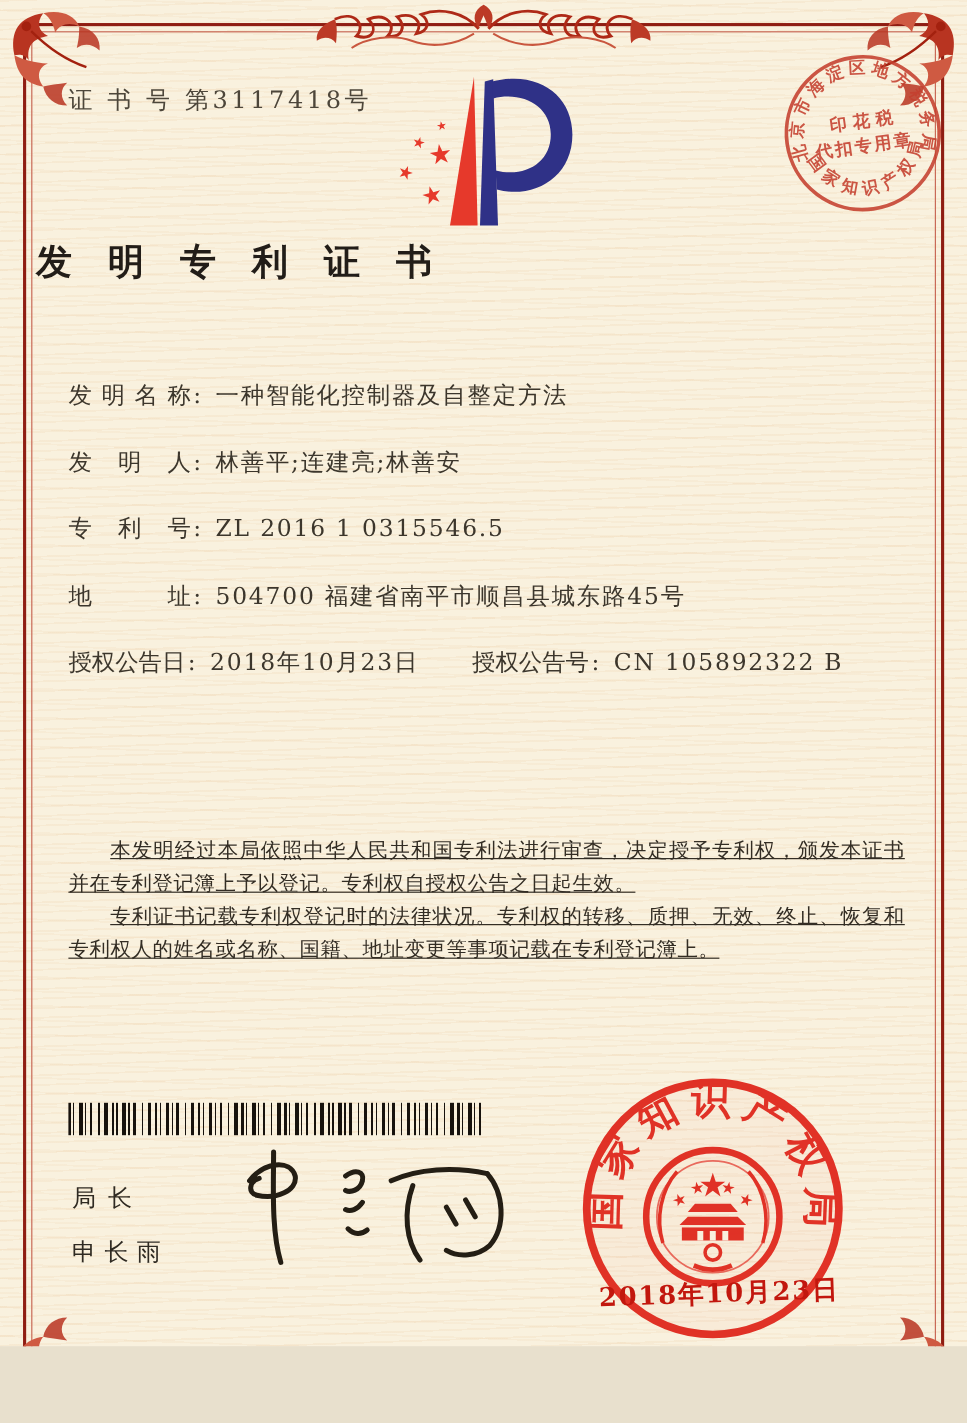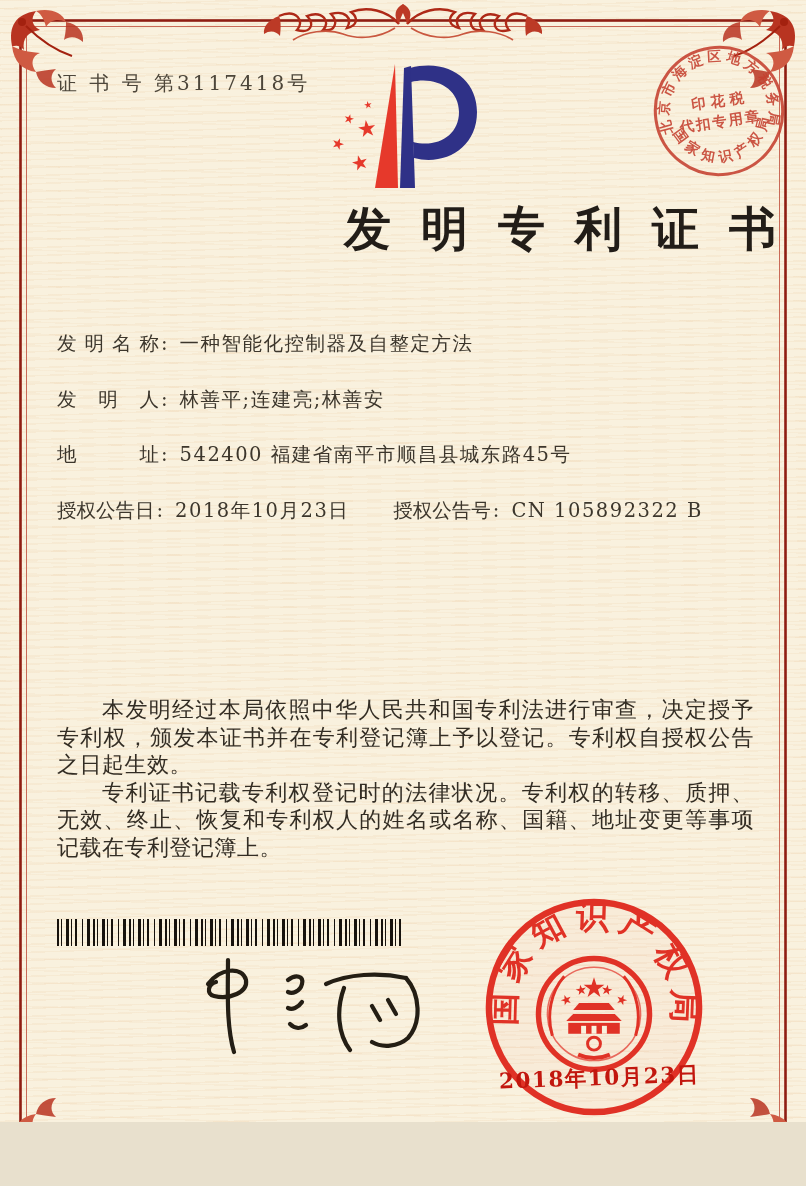--- a/index.html
+++ b/index.html
@@ -7,32 +7,32 @@
     position:relative;width:806px;height:1122px;overflow:hidden;
     font-family:"DejaVu Serif","Liberation Serif",serif;
     background-color:#f9f1de;
     background-image:
       repeating-linear-gradient(178deg, rgba(224,170,110,.10) 0 1.5px, rgba(0,0,0,0) 1.5px 8px),
       repeating-linear-gradient(182deg, rgba(224,170,110,.08) 0 1.5px, rgba(0,0,0,0) 1.5px 12px);
   }
   .border-art{position:absolute;inset:0;pointer-events:none;}
   .cert-no{position:absolute;left:57px;top:70px;font-size:20px;color:#4d463a;letter-spacing:3px;}
   .logo{position:absolute;left:325px;top:56px;width:165px;height:142px;}
-  .title{position:absolute;left:0;right:0;top:198px;margin:0;text-align:right;
-         font-size:47px;font-weight:700;color:#221d18;letter-spacing:30px;text-indent:30px;}
+  .title{position:absolute;left:0;right:0;top:198px;margin:0;text-align:left;
+         font-size:30px;font-weight:700;color:#221d18;letter-spacing:30px;text-indent:30px;}
   .tax-stamp{position:absolute;left:642px;top:34px;width:154px;height:154px;transform:rotate(-8deg);opacity:.88;}
-  .fields{position:absolute;left:57px;top:332px;width:706px;font-size:19.5px;color:#3c362c;}
+  .fields{position:absolute;left:57px;top:318px;width:706px;font-size:19.5px;color:#3c362c;}
   .frow{margin-bottom:32.5px;white-space:nowrap;line-height:23px;}
   .flabel{display:inline-block;width:102px;text-align:justify;text-align-last:justify;}
   .flabel.packed{width:auto;text-align:right;text-align-last:auto;}
   .colon{display:inline-block;margin:0 12px 0 2px;}
   .fvalue{letter-spacing:1.5px;}
   .second{margin-left:44px;}
-  .body-text{position:absolute;left:57px;width:697px;top:696px;font-size:22px;line-height:27.5px;
-             color:#332d24;text-align:justify;}
+  .body-text{position:absolute;left:57px;width:697px;top:696px;font-size:17px;line-height:27.5px;
+             color:#332d24;text-align:justify;text-decoration:underline;}
   .body-text p{margin:0;text-indent:2.05em;letter-spacing:.5px;}
   .barcode{position:absolute;left:57px;top:919px;width:348px;height:27px;
     background-image:repeating-linear-gradient(90deg,
       #17120d 0 2px, rgba(0,0,0,0) 2px 4px,
       #17120d 4px 5px, rgba(0,0,0,0) 5px 9px,
       #17120d 9px 12px, rgba(0,0,0,0) 12px 14px,
       #17120d 14px 15px, rgba(0,0,0,0) 15px 18px,
       #17120d 18px 20px, rgba(0,0,0,0) 20px 25px,
       #17120d 25px 26px, rgba(0,0,0,0) 26px 30px,
       #17120d 30px 33px, rgba(0,0,0,0) 33px 36px);}
@@ -112,34 +112,41 @@
   <h1 class="title">发明专利证书</h1>
 
   <div class="fields">
     <div class="frow">
       <span class="flabel">发明名称</span><span class="colon">:</span><span class="fvalue">一种智能化控制器及自整定方法</span>
     </div>
     <div class="frow">
       <span class="flabel">发明人</span><span class="colon">:</span><span class="fvalue">林善平;连建亮;林善安</span>
     </div>
     <div class="frow">
-      <span class="flabel">地址</span><span class="colon">:</span><span class="fvalue">542400 福建省南平市顺昌县城东路45号</span>
+      <span class="flabel">专利号</span><span class="colon">:</span><span class="fvalue">ZL 2016 1 0315546.5</span>
+    </div>
+    <div class="frow">
+      <span class="flabel">地址</span><span class="colon">:</span><span class="fvalue">504700 福建省南平市顺昌县城东路45号</span>
     </div>
     <div class="frow">
       <span class="flabel packed">授权公告日</span><span class="colon">:</span><span class="fvalue">2018年10月23日</span><span class="flabel packed second">授权公告号</span><span class="colon">:</span><span class="fvalue">CN 105892322 B</span>
     </div>
   </div>
 
   <div class="body-text">
     <p>本发明经过本局依照中华人民共和国专利法进行审查，决定授予专利权，颁发本证书并在专利登记簿上予以登记。专利权自授权公告之日起生效。</p>
     <p>专利证书记载专利权登记时的法律状况。专利权的转移、质押、无效、终止、恢复和专利权人的姓名或名称、国籍、地址变更等事项记载在专利登记簿上。</p>
   </div>
 
   <div class="barcode"></div>
 
+  <div class="officer">
+    <div class="t">局长</div>
+    <div class="n">申长雨</div>
+  </div>
 
   <svg class="signature" viewBox="0 0 270 120">
     <g fill="none" stroke="#241e14" stroke-width="4.2" stroke-linecap="round">
       <path d="M 40 34 C 52 18 74 16 78 30 C 80 42 62 50 46 46 C 38 44 40 34 48 32"></path>
       <path d="M 60 10 C 60 40 58 75 66 102"></path>
       <path d="M 120 30 C 128 24 136 26 134 34 C 132 42 124 44 120 42"></path>
       <path d="M 134 52 C 130 58 124 60 120 58"></path>
       <path d="M 122 74 C 127 79 133 79 138 75"></path>
       <path d="M 158 34 C 180 24 210 22 238 28"></path>
       <path d="M 176 38 C 168 60 170 84 182 100"></path>

